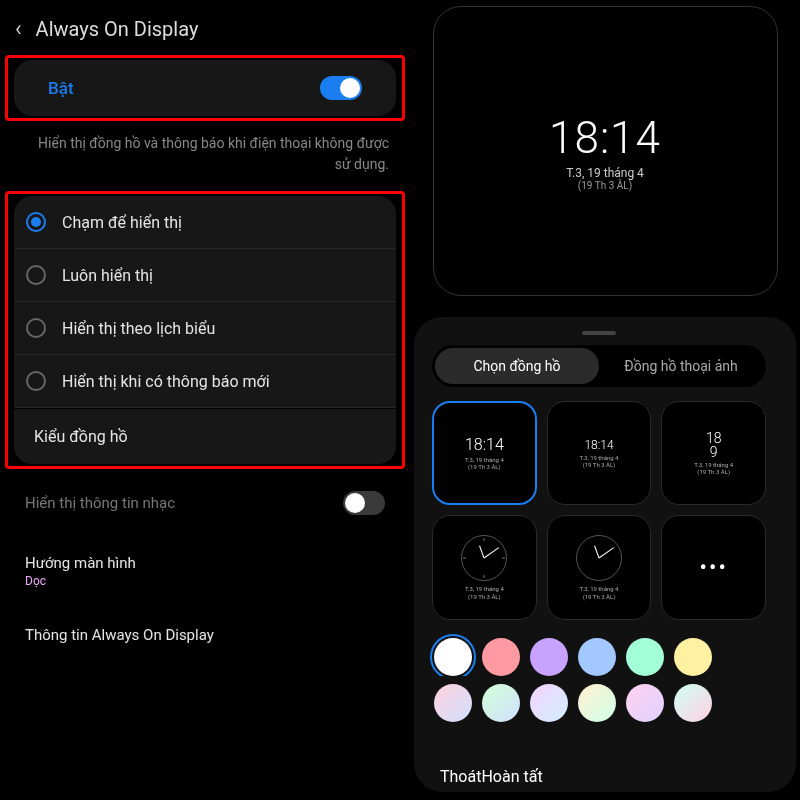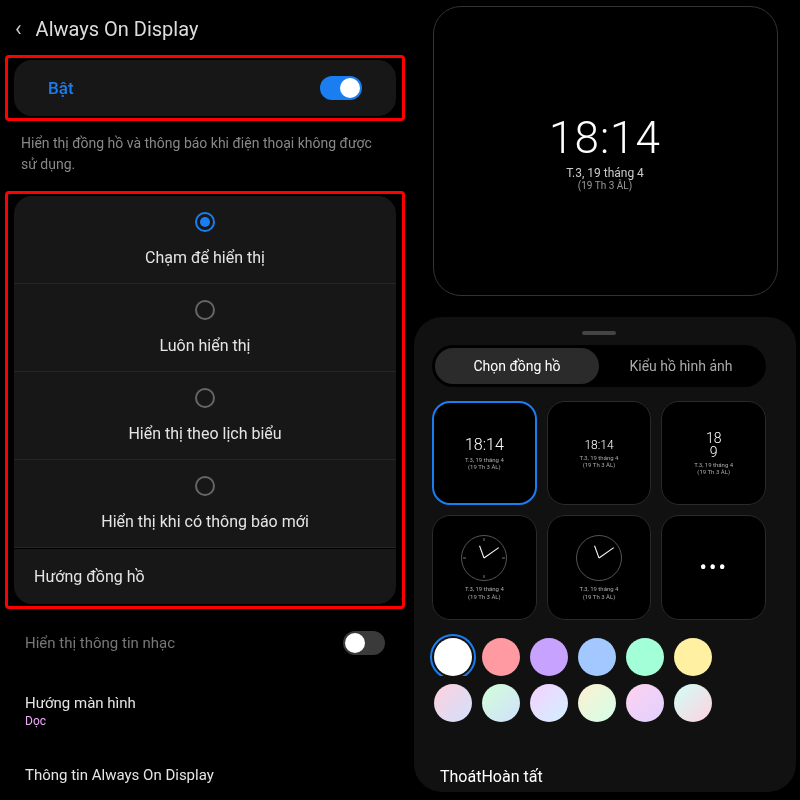--- a/index.html
+++ b/index.html
@@ -17,25 +17,25 @@
 
   
   .card { background: #171717; border-radius: 18px; padding: 16px 34px; margin: 0 4px; }
   .toggle-row { display:flex; justify-content:space-between; align-items:center; }
   .toggle-row .label { color:#1a7ef0; font-size:17px; font-weight:500; }
   .switch { width:42px; height:24px; border-radius:12px; background:#1a7ef0; position:relative; }
   .switch::after { content:''; position:absolute; right:2px; top:2px; width:20px; height:20px; background:#fff; border-radius:50%; }
   .switch.off { background:#3a3a3a; }
   .switch.off::after { right:auto; left:2px; }
 
-  .desc { color:#888; font-size:14px; line-height:1.5; padding: 12px 16px 16px 16px; }
+  .desc { color:#888; font-size:14px; line-height:1.5; padding: 12px 16px 16px 16px; text-align: right; }
 
   
   .radio-list { background:#171717; border-radius:18px; margin: 0 4px; overflow:hidden;}
-  .radio-item { display:flex; align-items:center; gap:16px; padding:16px 12px; border-bottom:1px solid #262626;flex-direction:column; }
+  .radio-item { display:flex; align-items:center; gap:16px; padding:16px 12px; border-bottom:1px solid #262626; }
   .radio-item:last-of-type { border-bottom:none; }
   .radio { width:20px; height:20px; border:2px solid #666; border-radius:50%; display:flex; align-items:center; justify-content:center; flex-shrink:0;}
   .radio.checked { border-color:#1a7ef0; }
   .radio.checked::after{ content:''; width:10px; height:10px; background:#1a7ef0; border-radius:50%; }
   .radio-item .rlabel { color:#e5e5e5; font-size:16px; }
   
   .clock-style-row { padding:18px 20px; color:#e5e5e5; font-size:16px; border-top:1px solid #000;}
   
   .setting-row { display:flex; justify-content:space-between; align-items:center; padding:16px 20px; margin-top:6px;}
   .setting-row .slabel { color:#777; font-size:15px;}
@@ -106,21 +106,21 @@
       </div>
       <div class="radio-item">
         <span class="radio"></span>
         <span class="rlabel">Hiển thị theo lịch biểu</span>
       </div>
       <div class="radio-item">
         <span class="radio"></span>
         <span class="rlabel">Hiển thị khi có thông báo mới</span>
       </div>
       <div class="clock-style-row">
-        <span>Hướng đồng hồ</span>
+        <span>Kiểu đồng hồ</span>
       </div>
     </div>
   </div>
 
   <div class="setting-row">
     <span class="slabel">Hiển thị thông tin nhạc</span>
     <span class="switch off"></span>
   </div>
 
   <div class="setting-row enabled" style="display:block;">
@@ -138,21 +138,21 @@
   <div class="preview-frame">
     <div class="ptime">18:14</div>
     <div class="pdate">T.3, 19 tháng 4</div>
     <div class="pdate2">(19 Th 3 ÂL)</div>
   </div>
 
   <div class="sheet">
     <div class="sheet-handle"></div>
     <div class="tab-seg">
       <div class="tab active">Chọn đồng hồ</div>
-      <div class="tab">Kiểu hồ hình ảnh</div>
+      <div class="tab">Đồng hồ thoại ảnh</div>
     </div>
 
     <div class="clock-grid">
       <div class="clock-card selected">
         <div class="ctime">18:14</div>
         <div class="cdate"><span>T.3, 19 tháng 4</span><br><span>(19 Th 3 ÂL)</span></div>
       </div>
       <div class="clock-card">
         <div class="ctime" style="font-size:12px;">18:14</div>
         <div class="cdate"><span>T.3, 19 tháng 4</span><br><span>(19 Th 3 ÂL)</span></div>

